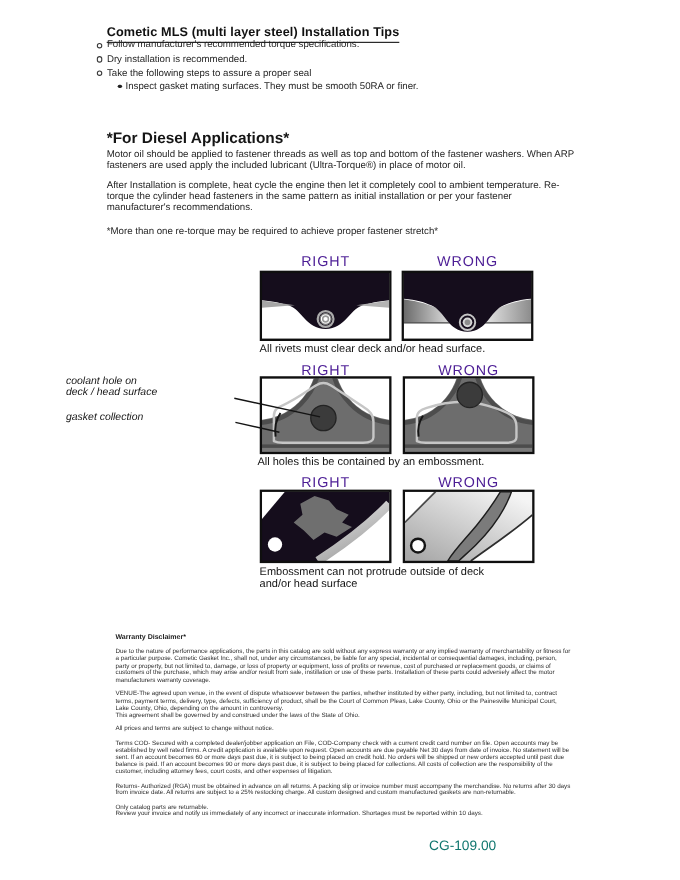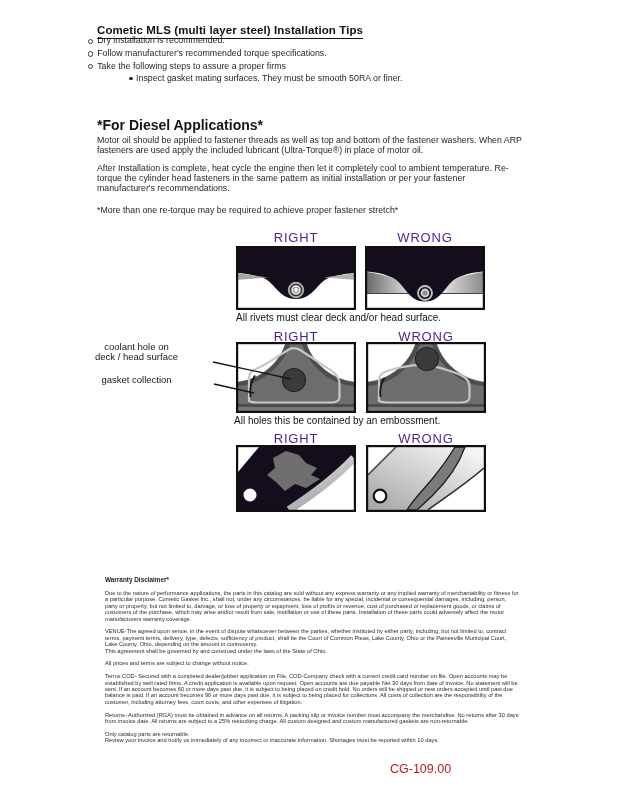--- a/index.html
+++ b/index.html
@@ -3,60 +3,60 @@
 <meta charset="utf-8">
 <style>
   html,body{margin:0;padding:0;background:#fff;}
   .page{position:relative;width:618px;height:800px;background:#ffffff;
         font-family:"Liberation Sans",sans-serif;color:#1c1c1c;overflow:hidden;}
   .abs{position:absolute;}
   .title{font-weight:bold;font-size:11.5px;letter-spacing:.1px;color:#111;
          border-bottom:1.6px solid #141414;padding-bottom:1.5px;display:inline-block;}
   .bullets{font-size:8.8px;line-height:9.6px;color:#1f1f1f;}
   .brow{display:flex;align-items:flex-start;margin-bottom:3.2px;}
-  .srow{margin-left:41px;margin-bottom:1.2px;}
+  .srow{margin-left:19px;margin-bottom:1.2px;}
   .dot-open{width:3.2px;height:3.2px;border:1px solid #3a3a3a;border-radius:50%;
             margin:2.6px 4px 0 0;flex:0 0 auto;}
   .dot-fill{width:3.6px;height:3.6px;background:#222;border-radius:50%;
             margin:2.5px 3.5px 0 0;flex:0 0 auto;}
   .dheading{font-size:14px;font-weight:bold;color:#151515;}
   .para{font-size:8.8px;line-height:10.2px;width:428px;color:#1f1f1f;}
   .dlabel{width:120px;text-align:center;font-size:13px;letter-spacing:.8px;color:#4c1d95;}
   .caption{font-size:10px;line-height:10.6px;color:#121212;}
-  .callouts{width:153px;text-align:center;font-size:9.5px;line-height:10px;color:#161616;}
+  .callouts{width:153px;text-align:left;font-size:9.5px;line-height:10px;color:#161616;font-style:italic;}
   .co-gap{margin-top:13px;}
   .panel{position:absolute;}
   .panel svg{display:block;}
   .overlay{position:absolute;pointer-events:none;z-index:6;}
   .disc{width:414px;color:#2b2b2b;}
   .disc-h{font-size:6.4px;font-weight:bold;margin:0 0 7px 0;color:#222;}
   .disc-p{font-size:5.7px;line-height:6.4px;margin:0 0 6.4px 0;white-space:pre-line;}
-  .pagenum{font-size:12.5px;color:#b91c1c;}
+  .pagenum{font-size:12.5px;color:#0f766e;}
 </style>
 </head>
 <body>
 
 <div class="page">
 
   <div class="abs" style="left:97px;top:20px;">
     <span class="title">Cometic MLS (multi layer steel) Installation Tips</span>
   </div>
 
   <div class="abs bullets" style="left:88px;top:36px;width:440px;">
     <div class="brow">
       <span class="dot-open"></span>
-      <span>Dry installation is recommended.</span>
+      <span>Follow manufacturer's recommended torque specifications.</span>
     </div>
     <div class="brow">
       <span class="dot-open"></span>
-      <span>Follow manufacturer's recommended torque specifications.</span>
+      <span>Dry installation is recommended.</span>
     </div>
     <div class="brow">
       <span class="dot-open"></span>
-      <span>Take the following steps to assure a proper firms</span>
+      <span>Take the following steps to assure a proper seal</span>
     </div>
     <div class="brow srow">
       <span class="dot-fill"></span>
       <span>Inspect gasket mating surfaces.  They must be smooth 50RA or finer.</span>
     </div>
   </div>
 
   <div class="abs dheading" style="left:97px;top:117px;">*For Diesel Applications*</div>
   <div class="abs para" style="left:97px;top:135px;">Motor oil should be applied to fastener threads as well as top and bottom of the fastener washers. When ARP fasteners are used apply the included lubricant (Ultra-Torque®) in place of motor oil.</div>
   <div class="abs para" style="left:97px;top:163px;">After Installation is complete, heat cycle the engine then let it completely cool to ambient temperature. Re-torque the cylinder head fasteners in the same pattern as initial installation or per your fastener manufacturer's recommendations.</div>
@@ -211,20 +211,24 @@
         <path d="M30,2 L118,2 L118,23 C97,41 78,53 62,65 L2,65 L2,30 Z" fill="url(#gw3)"></path>
         <path d="M30,2 L2,30" stroke="#4a4a4a" stroke-width="1.6" fill="none"></path>
         <path d="M118,23 C97,41 78,53 62,65" stroke="#2e2e2e" stroke-width="1.6" fill="none"></path>
         <path d="M89,2 L99,2 C93,19 81,36 67,50 C61,56 55,61 51,65 L41,65 C47,55 57,45 67,33 C75,23 83,12 89,2 Z" fill="#7b7b7b" stroke="#1d1d1d" stroke-width="1.3"></path>
         <circle cx="14" cy="51" r="6.3" fill="#ffffff" stroke="#141414" stroke-width="2.2"></circle>
       </g>
       <rect x="1" y="1" width="118" height="65" fill="none" stroke="#0f0f0f" stroke-width="2.4"></rect>
     </svg>
   </div>
 
+  <div class="abs caption" style="left:236px;top:516px;width:240px;">
+    <div>Embossment can not protrude outside of deck</div>
+    <div>and/or head surface</div>
+  </div>
 
   <div class="abs disc" style="left:105px;top:576px;">
     <div class="disc-h">Warranty Disclaimer*</div>
     <p class="disc-p">Due to the nature of performance applications, the parts in this catalog are sold without any express warranty or any implied warranty of merchantability or fitness for a particular purpose.  Cometic Gasket Inc., shall not, under any circumstances, be liable for any special, incidental or consequential damages, including, person, party or property, but not limited to, damage, or loss of property or equipment, loss of profits or revenue, cost of purchased or replacement goods, or claims of customers of the purchase, which may arise and/or result from sale, instillation or use of these parts.  Installation of these parts could adversely affect the motor manufacturers warranty coverage.</p>
     <p class="disc-p">VENUE-The agreed upon venue, in the event of dispute whatsoever between the parties, whether instituted by either party, including, but not limited to, contract terms, payment terms, delivery, type, defects, sufficiency of product, shall be the Court of Common Pleas, Lake County, Ohio or the Painesville Municipal Court, Lake County, Ohio, depending on the amount in controversy.
 This agreement shall be governed by and construed under the laws of the State of Ohio.</p>
     <p class="disc-p">All prices and terms are subject to change without notice.</p>
     <p class="disc-p">Terms COD- Secured with a completed dealer/jobber application on File, COD-Company check with a current credit card number on file.  Open accounts may be established by well rated firms.  A credit application is available upon request.  Open accounts are due payable Net 30 days from date of invoice.  No statement will be sent.  If an account becomes 60 or more days past due, it is subject to being placed on credit hold.  No orders will be shipped or new orders accepted until past due balance is paid.  If an account becomes 90 or more days past due, it is subject to being placed for collections.  All costs of collection are the responsibility of the customer, including attorney fees, court costs, and other expenses of litigation.</p>
     <p class="disc-p">Returns- Authorized (RGA) must be obtained in advance on all returns.  A packing slip or invoice number must accompany the merchandise.  No returns after 30 days from invoice date.  All returns are subject to a 25% restocking charge.  All custom designed and custom manufactured gaskets are non-returnable.</p>
     <p class="disc-p">Only catalog parts are returnable.

